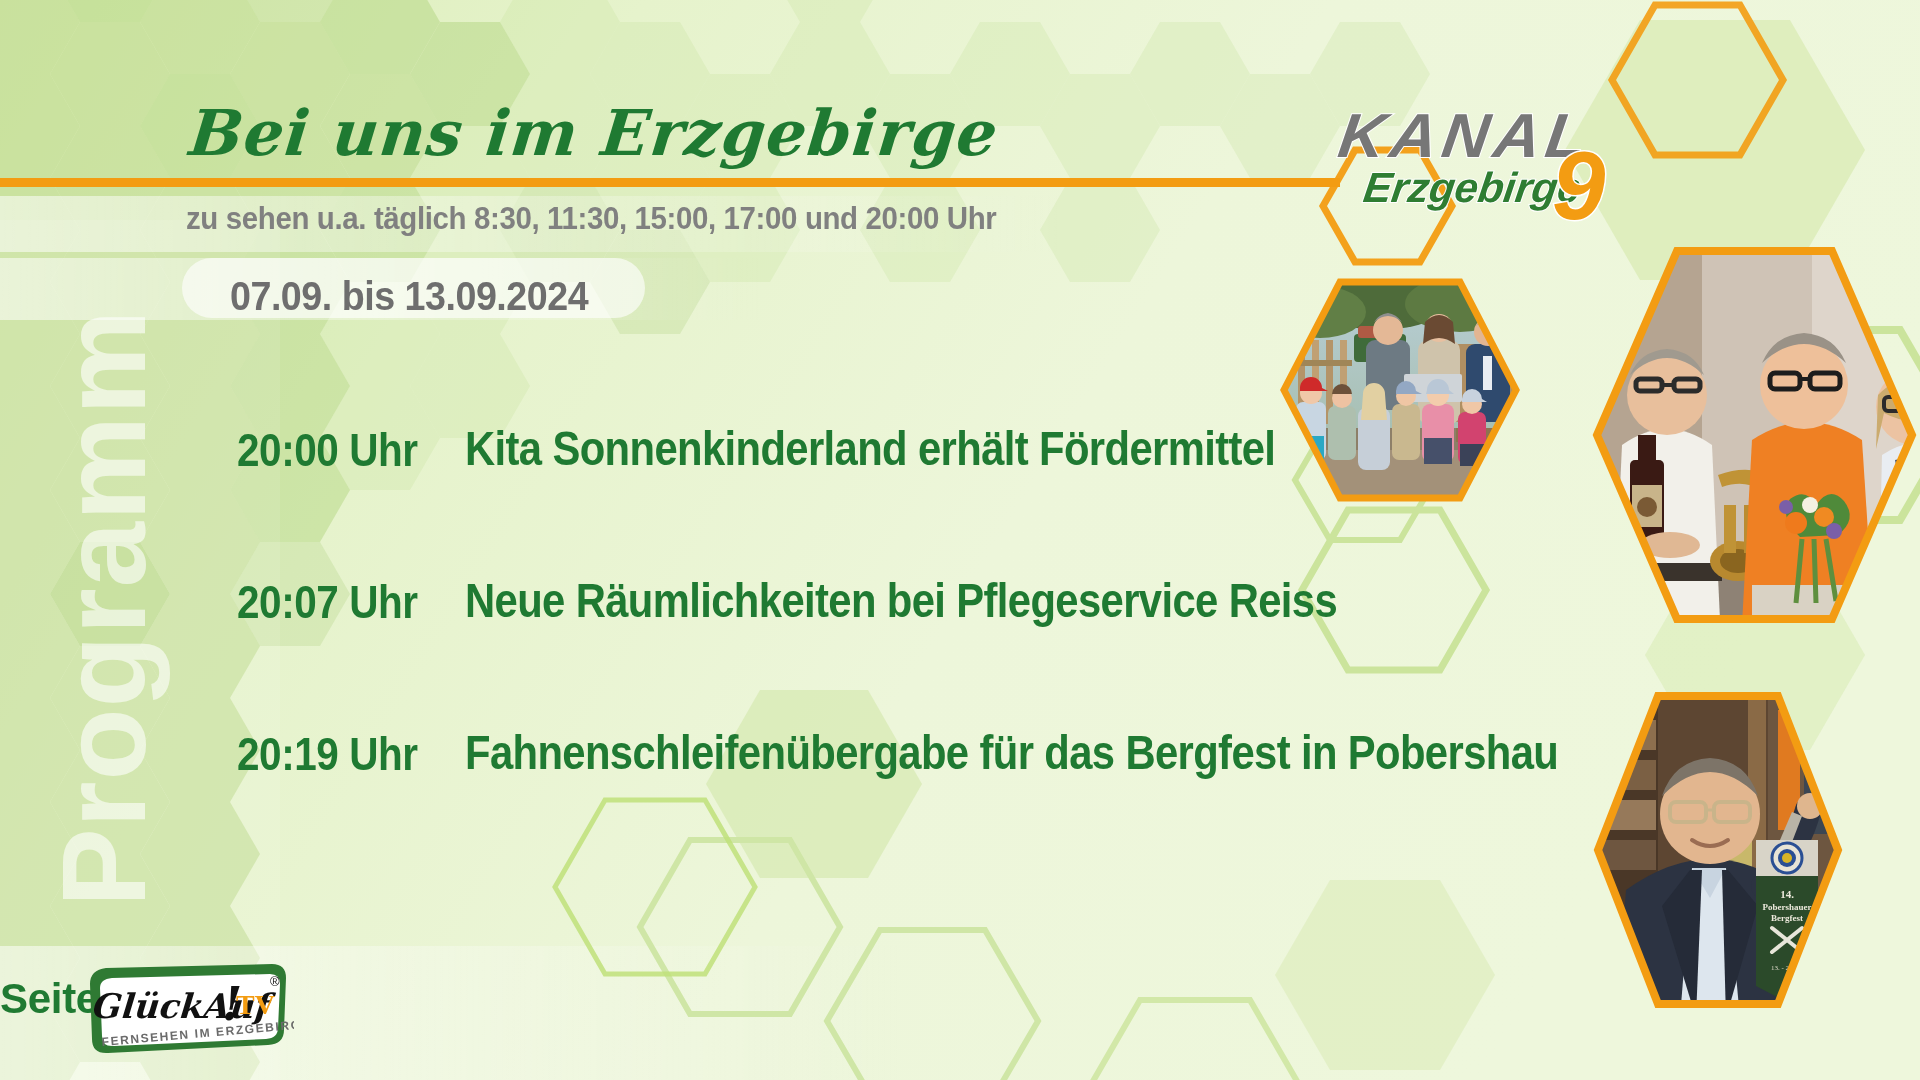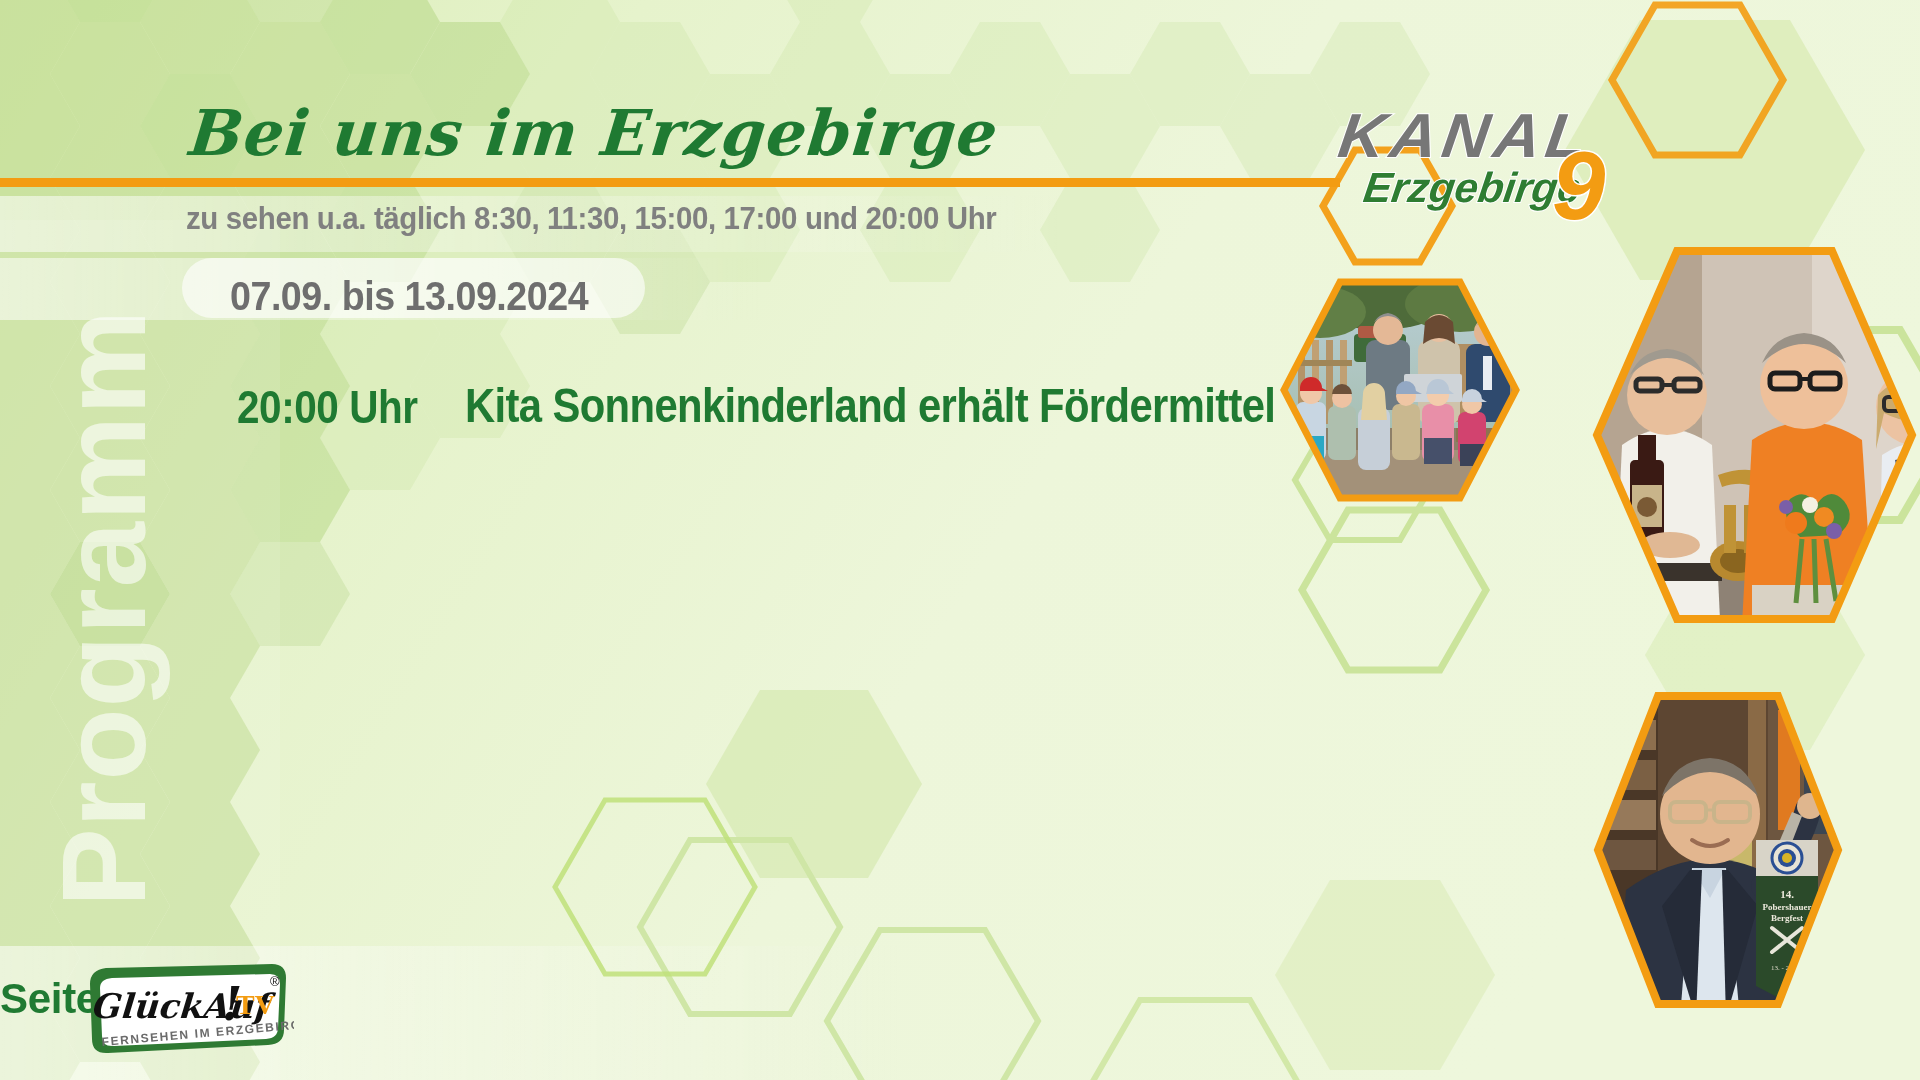--- a/index.html
+++ b/index.html
@@ -92,21 +92,21 @@
     transform-origin:center center;
     font-size:118px; font-weight:bold;
     color:rgba(255,255,255,0.60);
     letter-spacing:1px;
     white-space:nowrap;
     z-index:4;
   }
 
   
   .prog-list { position:absolute; left:0; top:380px; width:1920px; z-index:6; }
-  .prog-row { position:relative; height:109px; }
+  .prog-row { position:relative; height:109px;margin-top:43px; }
   .prog-time {
     position:absolute; left:237px; top:0;
     font-size:46px; font-weight:bold; color:#1f7a32;
     letter-spacing:-0.5px;
     transform:scaleX(0.88); transform-origin:left center;
     white-space:nowrap;
   }
   .prog-title {
     position:absolute; left:465px; top:-2px;
     font-size:48px; font-weight:bold; color:#1f7a32;
@@ -277,20 +277,28 @@
   <div class="nine-word">9</div>
 </div>
 
 <div class="programm-vert">Programm</div>
 
 <div class="prog-list">
   <div class="prog-row">
     <div class="prog-time">20:00 Uhr</div>
     <div class="prog-title">Kita Sonnenkinderland erhält Fördermittel</div>
   </div>
+  <div class="prog-row">
+    <div class="prog-time">20:07 Uhr</div>
+    <div class="prog-title">Neue Räumlichkeiten bei Pflegeservice Reiss</div>
+  </div>
+  <div class="prog-row">
+    <div class="prog-time">20:19 Uhr</div>
+    <div class="prog-title">Fahnenschleifenübergabe für das Bergfest in Pobershau</div>
+  </div>
 </div>
 
 <div class="page-indicator">Seite 1/2</div>
 
 <svg class="hexphoto" style="left:1280px; top:278px;" width="240" height="225" viewBox="0 0 240 225">
   <defs>
     <clipPath id="hexclip1">
       <polygon points="60,4 180,4 236,112 180,220 60,220 4,112"></polygon>
     </clipPath>
     <linearGradient id="skyG1" x1="0" y1="0" x2="0" y2="1">

